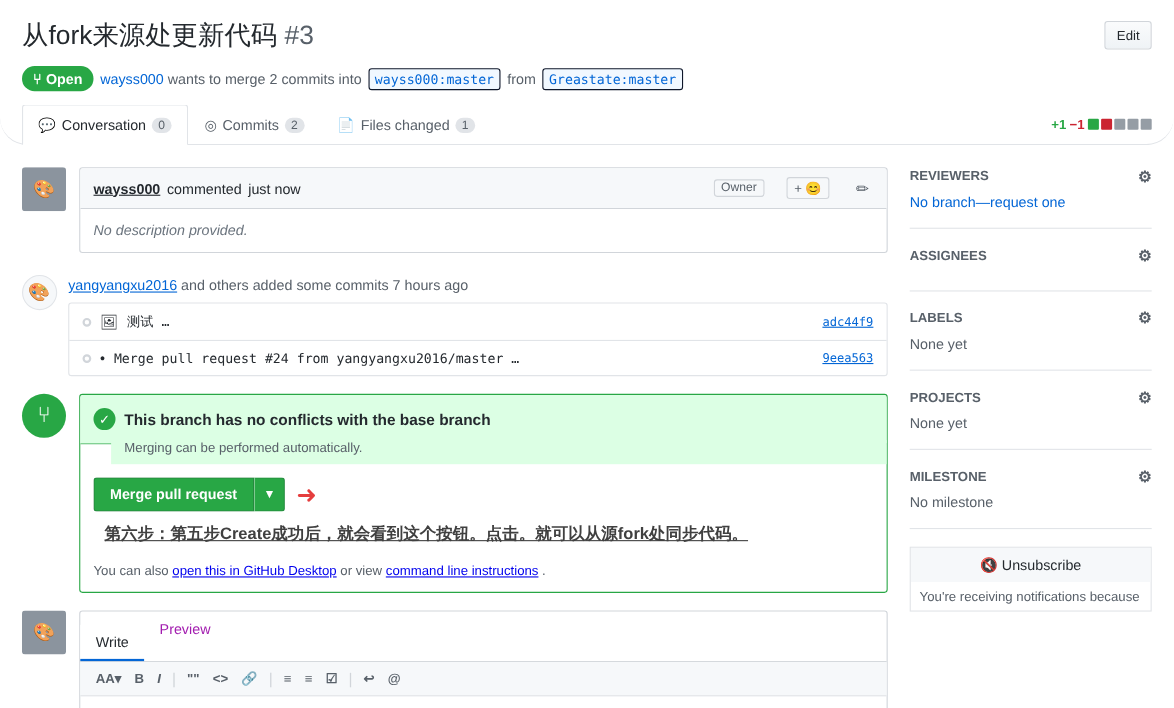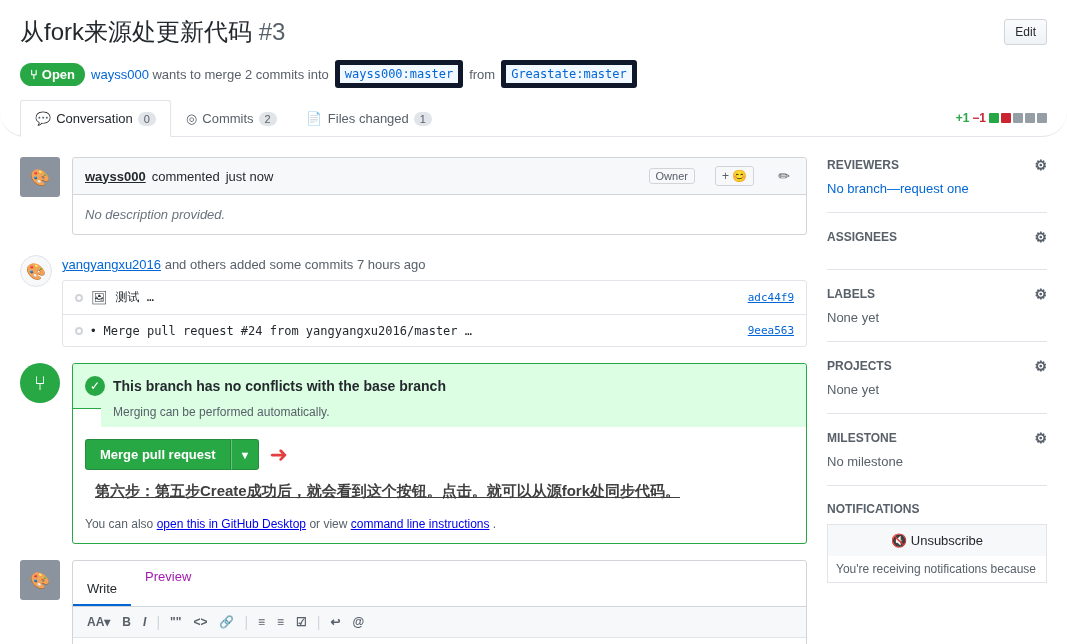--- a/index.html
+++ b/index.html
@@ -12,21 +12,21 @@
     .pr-title-row { display: flex; align-items: center; justify-content: space-between; margin-bottom: 12px; }
     .pr-title { font-size: 24px; font-weight: 300; color: #24292e; }
     .pr-number { color: #586069; font-weight: 300; }
     
     .edit-btn { padding: 5px 10px; font-size: 12px; border: 1px solid #d1d5da; border-radius: 3px; background: linear-gradient(#fafbfc, #eff3f6); cursor: pointer; color: #24292e; }
     
     .pr-meta { display: flex; align-items: center; margin-bottom: 12px; font-size: 13px; gap: 6px; }
     .open-badge { display: inline-flex; align-items: center; gap: 4px; background: #28a745; color: #fff; padding: 4px 10px; border-radius: 20px; font-size: 13px; font-weight: 600; }
     .pr-meta-text { color: #586069; }
     .pr-meta-text a { color: #0366d6; text-decoration: none; }
-    .branch-tag { background: #f1f8ff; color: #0366d6; border: 5px solid #0f172a; border-radius: 3px; padding: 2px 5px; font-family: monospace; font-size: 12px; }
+    .branch-tag { background: #f1f8ff; color: #0366d6; border: 1px solid #0f172a; border-radius: 3px; padding: 2px 5px; font-family: monospace; font-size: 12px; }
     
     
     .pr-tabs { display: flex; align-items: center; margin-top: 4px; }
     .tab { display: inline-flex; align-items: center; gap: 5px; padding: 10px 14px; font-size: 13px; color: #586069; border: 1px solid transparent; border-bottom: none; cursor: pointer; position: relative; text-decoration: none; }
     .tab.active { color: #24292e; background: #fff; border-color: #e1e4e8; border-bottom: 1px solid #fff; margin-bottom: -1px; border-radius: 3px 3px 0 0; }
     .tab-count { background: #e1e4e8; color: #586069; border-radius: 20px; padding: 1px 6px; font-size: 11px; }
     .tabs-right { margin-left: auto; display: flex; align-items: center; gap: 3px; font-size: 12px; }
     .diff-stat-add { color: #28a745; font-weight: 600; }
     .diff-stat-del { color: #cb2431; font-weight: 600; }
     .diff-blocks { display: flex; gap: 2px; }
@@ -322,23 +322,20 @@
 
       <div class="sidebar-section">
         <div class="sidebar-title">
           <span>Milestone</span>
           <span class="sidebar-gear">⚙</span>
         </div>
         <div class="sidebar-empty">No milestone</div>
       </div>
 
       <div class="sidebar-section">
-        <div class="sidebar-title">
-          <span>Notifications</span>
-        </div>
         <div class="notifications-section">
           <button class="unsub-btn">🔇 Unsubscribe</button>
           <div class="unsub-text">You're receiving notifications because</div>
         </div>
       </div>
 
     </div>
   </div>
 </div>
 

